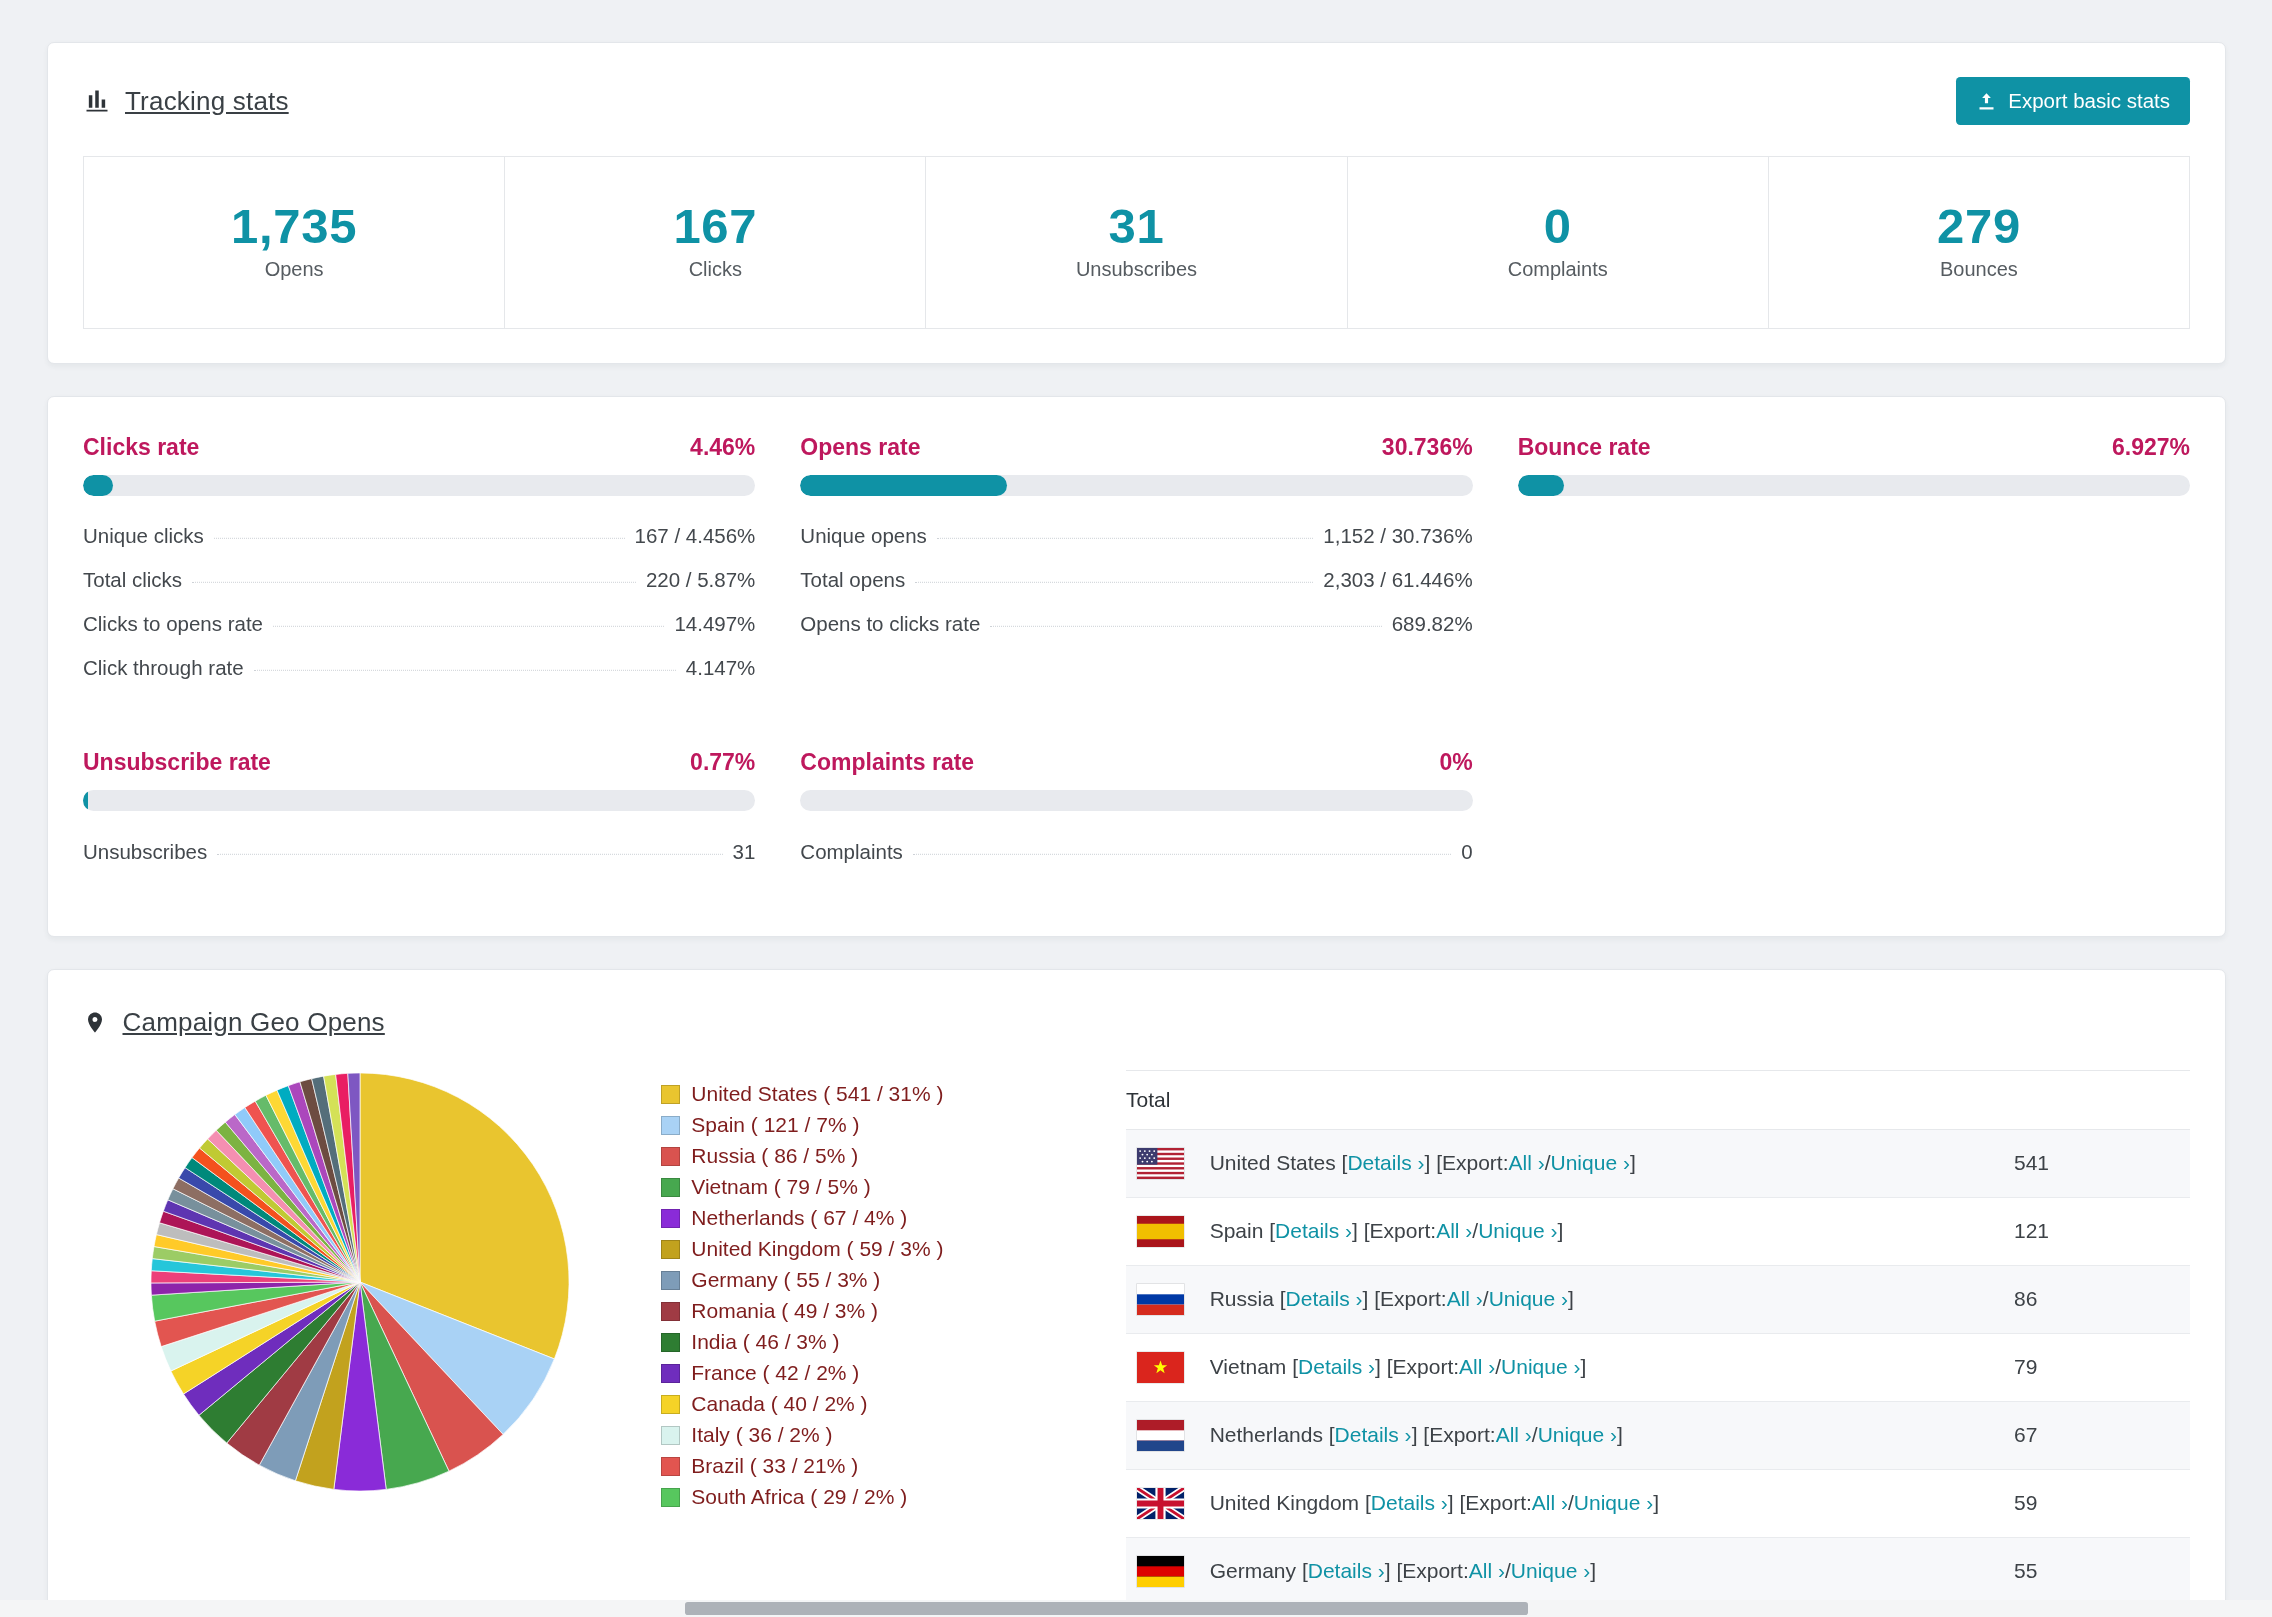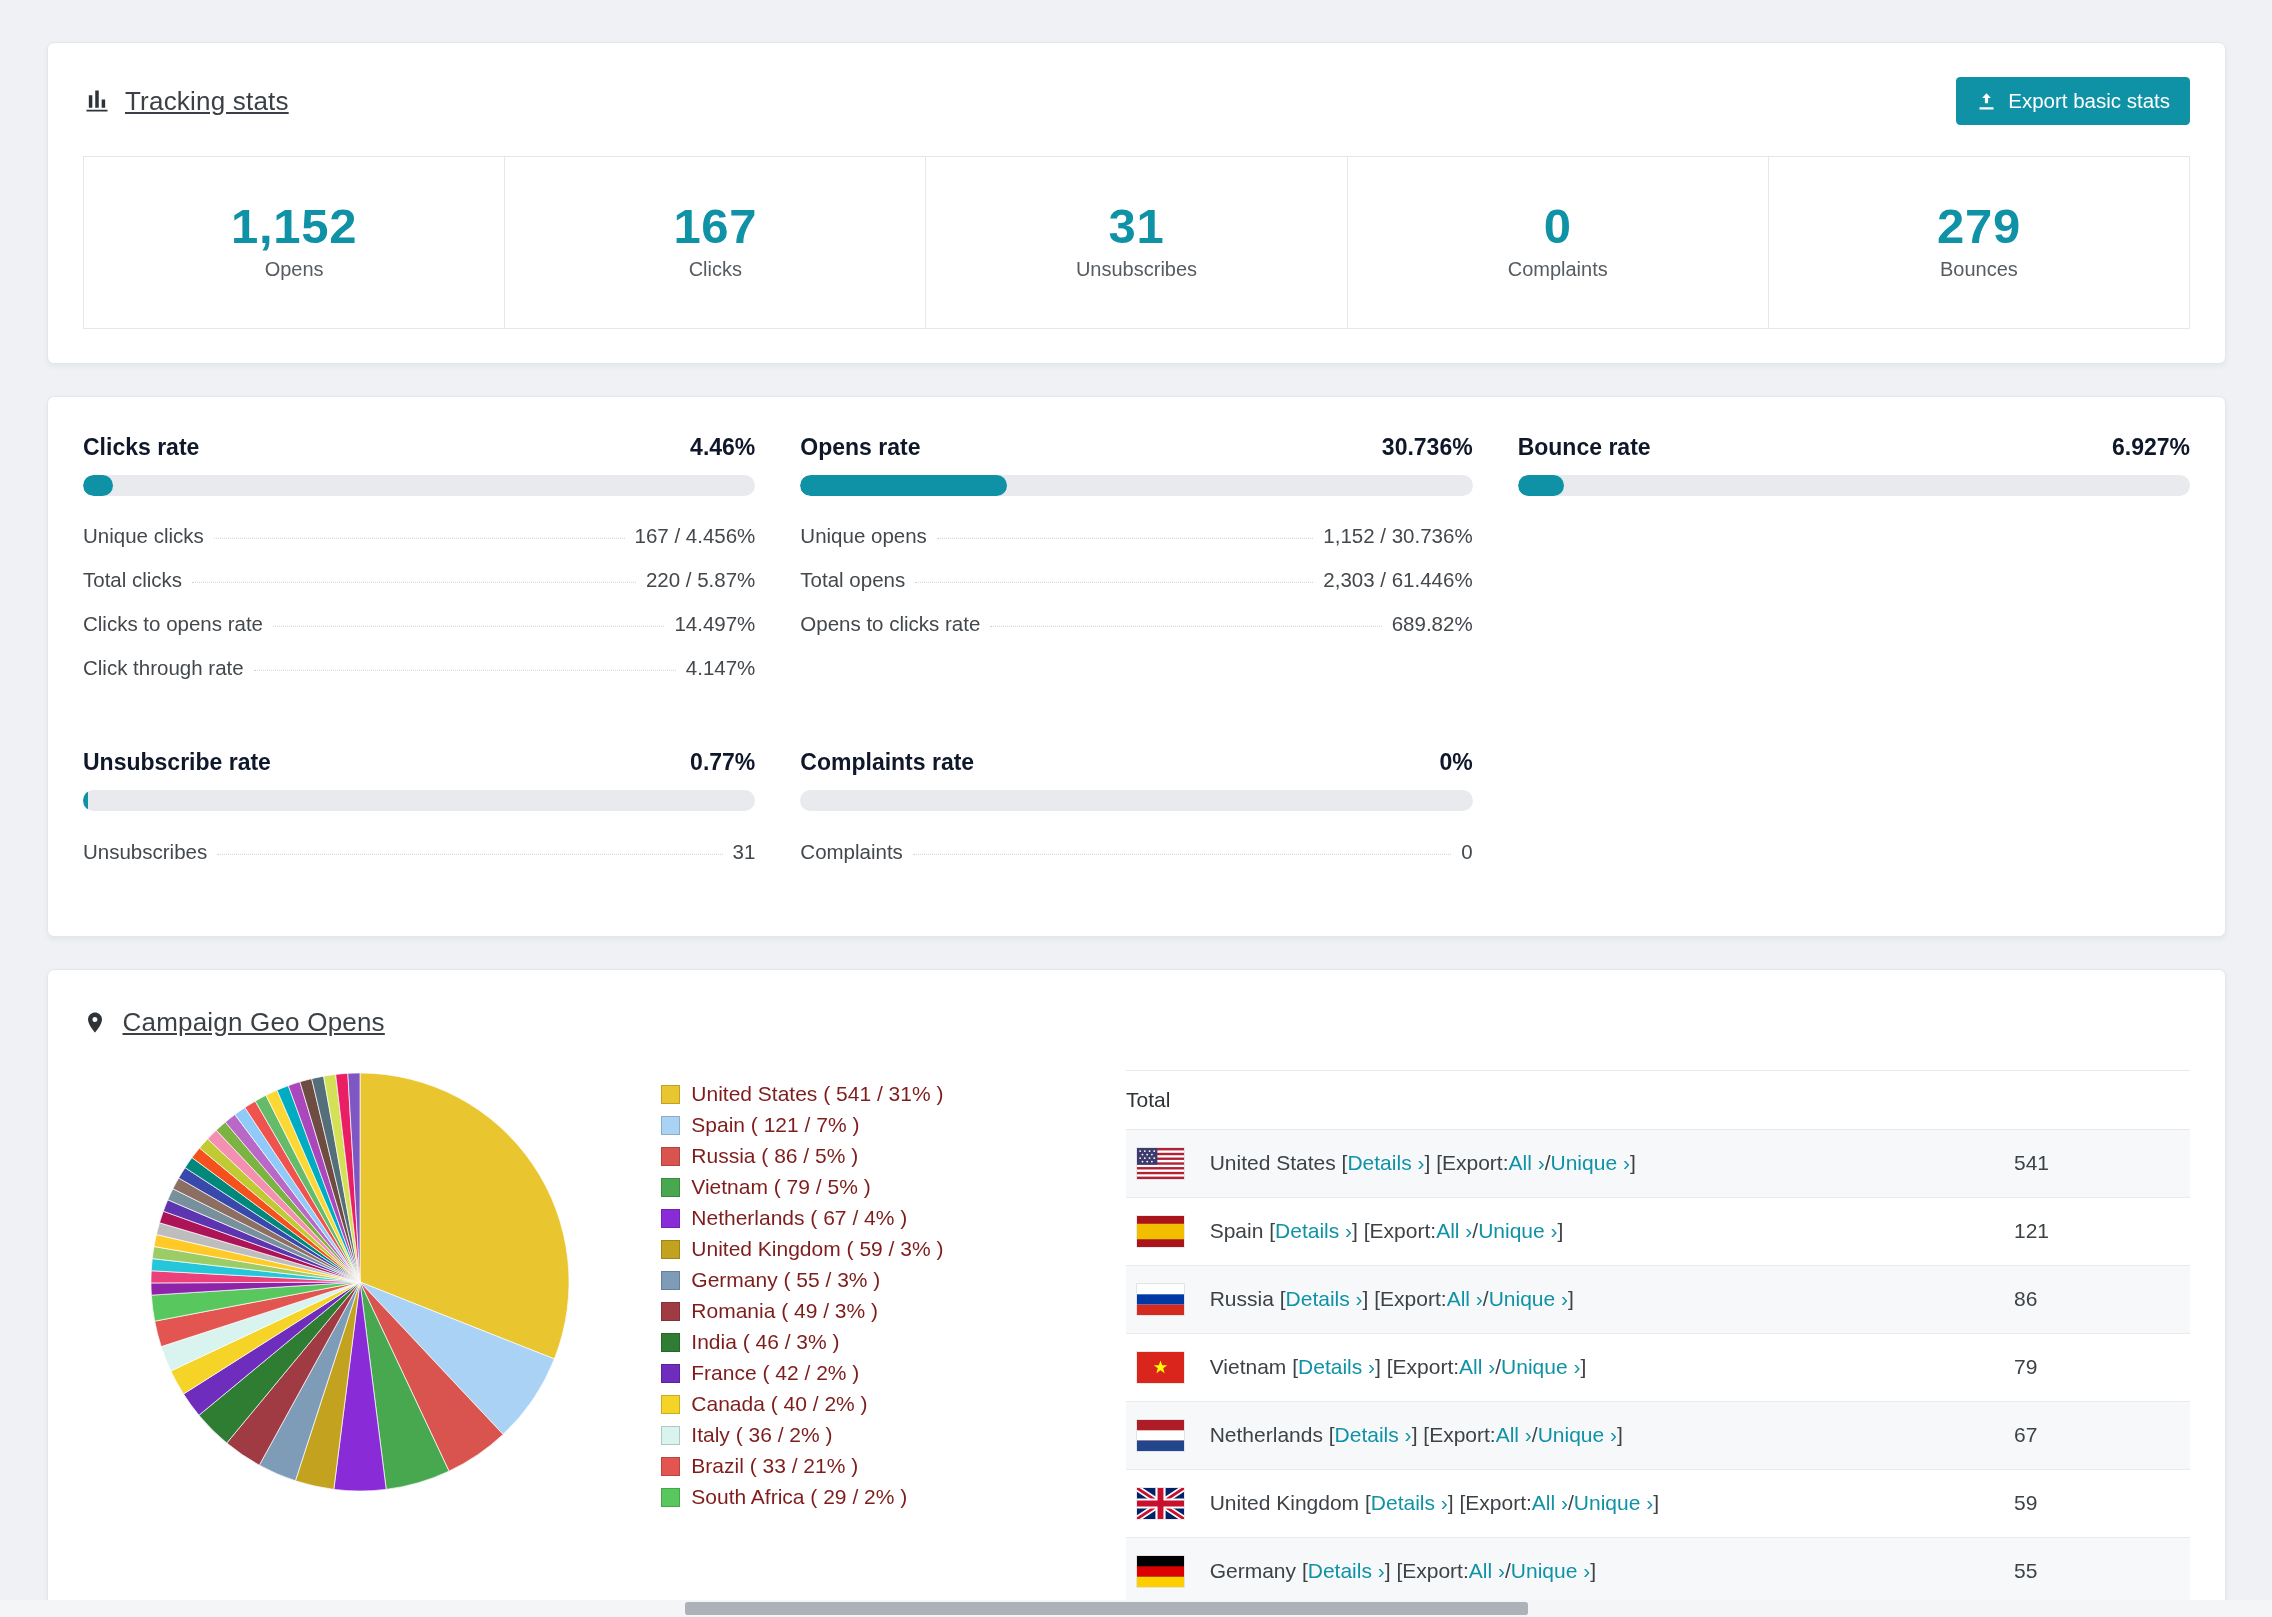--- a/index.html
+++ b/index.html
@@ -18,21 +18,21 @@
     font-size:20.5px; padding:12px 20px; border:none; border-radius:4.2px; cursor:pointer; font-family:inherit; }
   .stats-row { display:flex; border:0.7px solid #e5e7ea; margin-top:31px; }
   .stat-box { flex:1; text-align:center; padding:41px 0 47px; }
   .stat-box + .stat-box { border-left:0.7px solid #e5e7ea; }
   .stat-value { font-size:49px; font-weight:bold; color:var(--accent); letter-spacing:0.7px; }
   .stat-label { font-size:20px; color:#565c61; margin-top:4px; }
 
   
   .rates-grid { display:grid; grid-template-columns:repeat(3,1fr); column-gap:45px; row-gap:59px; padding:37px 35px 62px; }
   .rate-head { display:flex; justify-content:space-between; align-items:baseline; margin-bottom:14px; }
-  .rate-title,.rate-value { font-size:23px; font-weight:bold; color:#0f172a; }
+  .rate-title,.rate-value { font-size:23px; font-weight:bold; color:#be185d; }
   .bar-track { height:21px; background:#e8eaee; border-radius:11.3px; overflow:hidden; }
   .bar-fill { height:100%; background:var(--accent); border-radius:11.3px; }
   .rate-rows { margin-top:18.4px; }
   .stat-line { display:flex; align-items:baseline; font-size:20.5px; color:#43484d; padding:10px 0; }
   .leader { flex:1; border-bottom:1.4px dotted #cdd1d6; margin:0 10px; transform:translateY(-4.2px); }
   .stat-line .val { white-space:nowrap; }
 
   
   .geo-card { min-height:882px; }
   .geo-header { display:flex; align-items:center; gap:15.5px; padding:37px 35px 28px; }
@@ -71,21 +71,21 @@
       </div>
       <button class="btn-primary">
         <svg width="21" height="21" viewBox="0 0 24 24">
           <path fill="#ffffff" d="M12 2.5l5 5.5h-3.2v6h-3.6V8H7l5-5.5zM4 18.5h16V21H4z"></path>
         </svg>
         <span>Export basic stats</span>
       </button>
     </div>
     <div class="stats-row">
         <div class="stat-box">
-          <div class="stat-value">1,152</div>
+          <div class="stat-value">1,735</div>
           <div class="stat-label">Opens</div>
         </div>
         <div class="stat-box">
           <div class="stat-value">167</div>
           <div class="stat-label">Clicks</div>
         </div>
         <div class="stat-box">
           <div class="stat-value">31</div>
           <div class="stat-label">Unsubscribes</div>
         </div>

